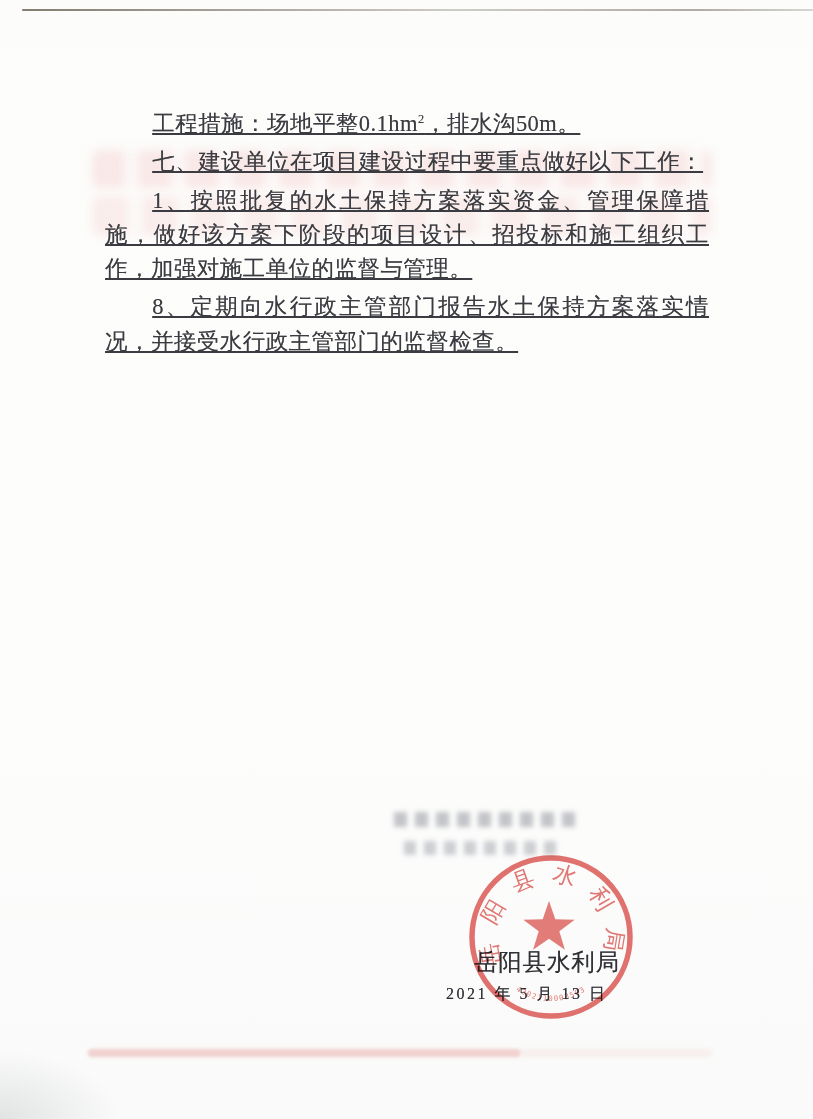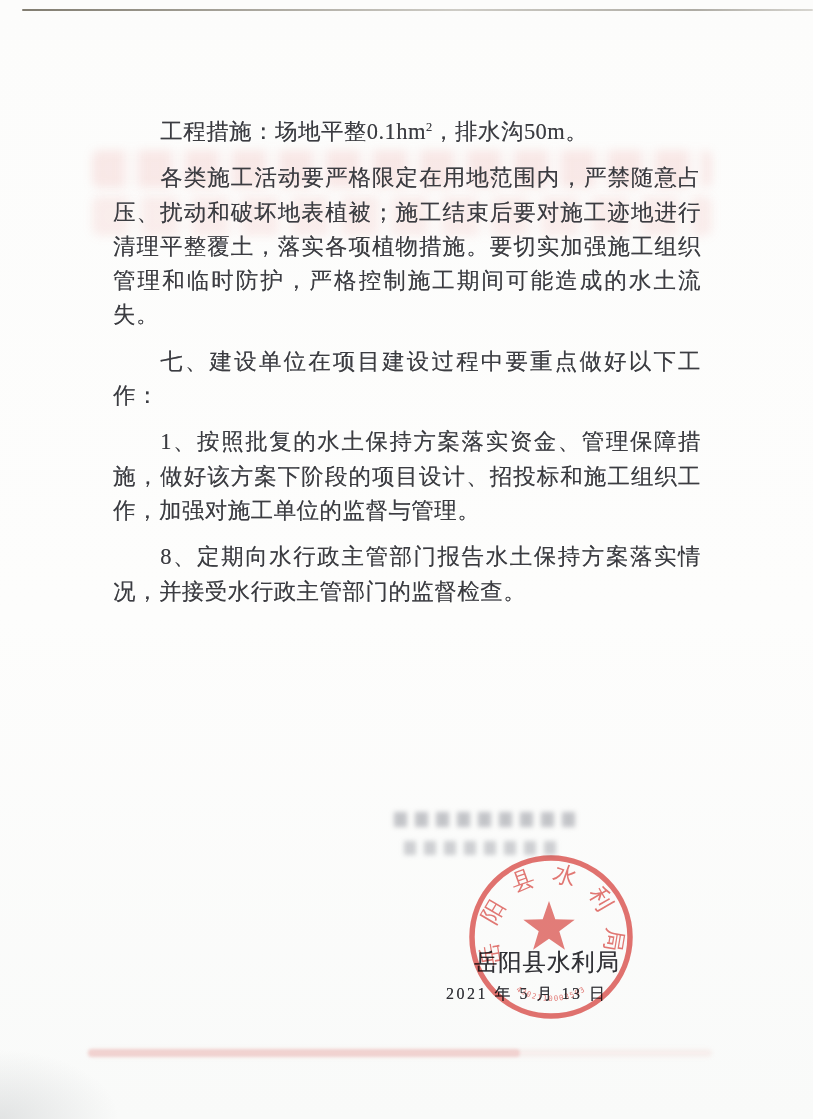--- a/index.html
+++ b/index.html
@@ -21,21 +21,21 @@
     position:absolute;left:0;bottom:0;width:120px;height:70px;
     background:radial-gradient(ellipse at 0% 100%,rgba(120,125,130,.18),transparent 70%);
   }
   
   .content{
     position:absolute;left:101px;top:103px;width:612px;
     font-size:22.5px;line-height:34.3px;letter-spacing:.45px;
     color:#3b3c41;text-align:justify;
     text-shadow:0 0 .5px rgba(59,60,65,.55);
   }
-  .content p{margin:12px;text-indent:2.1em;}
+  .content p{margin:4px;text-indent:2.1em;text-decoration:underline;}
   .content sup{font-size:.55em;line-height:0;vertical-align:super;letter-spacing:0;}
   
   .sig-org{
     position:absolute;left:474px;top:946px;
     font-size:23.5px;letter-spacing:.8px;color:#303136;
     text-shadow:0 0 .5px rgba(48,49,54,.6);white-space:nowrap;
   }
   .sig-date{
     position:absolute;left:446px;top:984px;
     font-size:16px;letter-spacing:2.5px;color:#303136;
@@ -86,21 +86,20 @@
 
   <div class="bleed bleed-red-1"></div>
   <div class="bleed bleed-red-2"></div>
   <div class="bleed bleed-gray-1"></div>
   <div class="bleed bleed-gray-2"></div>
   <div class="bleed bleed-pink-band-ext"></div>
   <div class="bleed bleed-pink-band"></div>
 
   <main class="content">
     <p><span>工程措施：场地平整0.1hm</span><sup>2</sup><span>，排水沟50m。</span></p>
-    <p>各类施工活动要严格限定在用地范围内，严禁随意占压、扰动和破坏地表植被；施工结束后要对施工迹地进行清理平整覆土，落实各项植物措施。要切实加强施工组织管理和临时防护，严格控制施工期间可能造成的水土流失。</p>
     <p>七、建设单位在项目建设过程中要重点做好以下工作：</p>
     <p>1、按照批复的水土保持方案落实资金、管理保障措施，做好该方案下阶段的项目设计、招投标和施工组织工作，加强对施工单位的监督与管理。</p>
     <p>8、定期向水行政主管部门报告水土保持方案落实情况，并接受水行政主管部门的监督检查。</p>
   </main>
 
   <div class="sig-org">岳阳县水利局</div>
   <div class="sig-date">2021 年 5 月 13 日</div>
 
   <svg class="seal" viewBox="0 0 220 220" aria-hidden="true">
     <defs>

